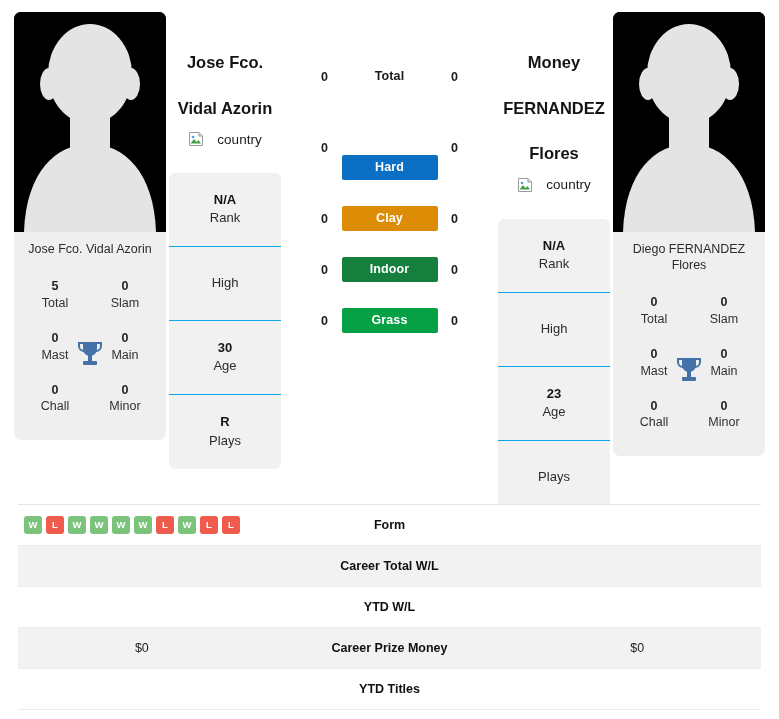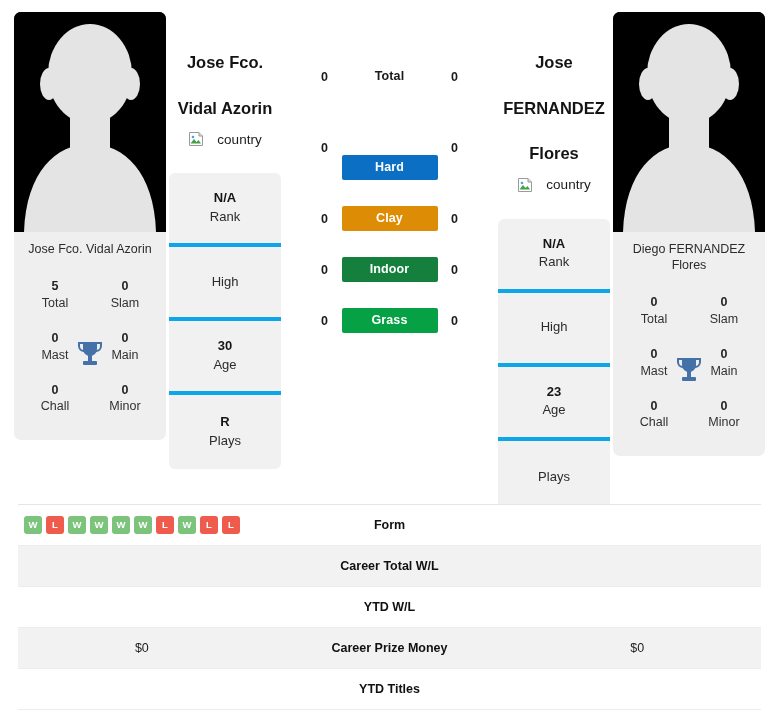--- a/index.html
+++ b/index.html
@@ -113,21 +113,21 @@
   }
   .info-card {
     margin: 22px auto 0 auto;
     width: 112px;
     background: #f1f1f1;
     border-radius: 6px;
     overflow: hidden;
   }
   .info-card.right-card { width: 112px; }
   .info-row {
-    border-bottom: 4px solid #0ea5e9;
+    border-bottom: 1px solid #0ea5e9;
     text-align: center;
     padding: 15px 2px 16px 2px;
     min-height: 74px;
     display: flex;
     flex-direction: column;
     justify-content: center;
   }
   .info-row:last-child { border-bottom: none; }
   .info-row .v {
     font-size: 13px;
@@ -336,21 +336,21 @@
         <div class="surf-num">0</div>
       </div>
       <div class="surf-row">
         <div class="surf-num">0</div>
         <div class="surf-badge" style="background: rgb(6, 160, 69);">Grass</div>
         <div class="surf-num">0</div>
       </div>
     </div>
 
     <div class="name-col">
-      <div class="pname">Jose</div>
+      <div class="pname">Money</div>
       <div class="pname">FERNANDEZ</div>
       <div class="pname">Flores</div>
       <div class="country-img">
         <svg class="broken-img" viewBox="0 0 16 16">
           <path d="M1.5 1.5 h9.5 l3.5 3.5 v9.5 h-13 z" fill="#ffffff" stroke="#9a9a9a" stroke-width="1"></path>
           <path d="M11 1.5 v3.5 h3.5" fill="#dcdcdc" stroke="#9a9a9a" stroke-width="1"></path>
           <path d="M2.5 12.5 l3.5 -4.5 l2.5 3 l2 -2 l2.5 3.5 z" fill="#43a047"></path>
           <circle cx="5" cy="6" r="1.3" fill="#4fa3dd"></circle>
         </svg>
         <span>country</span>

